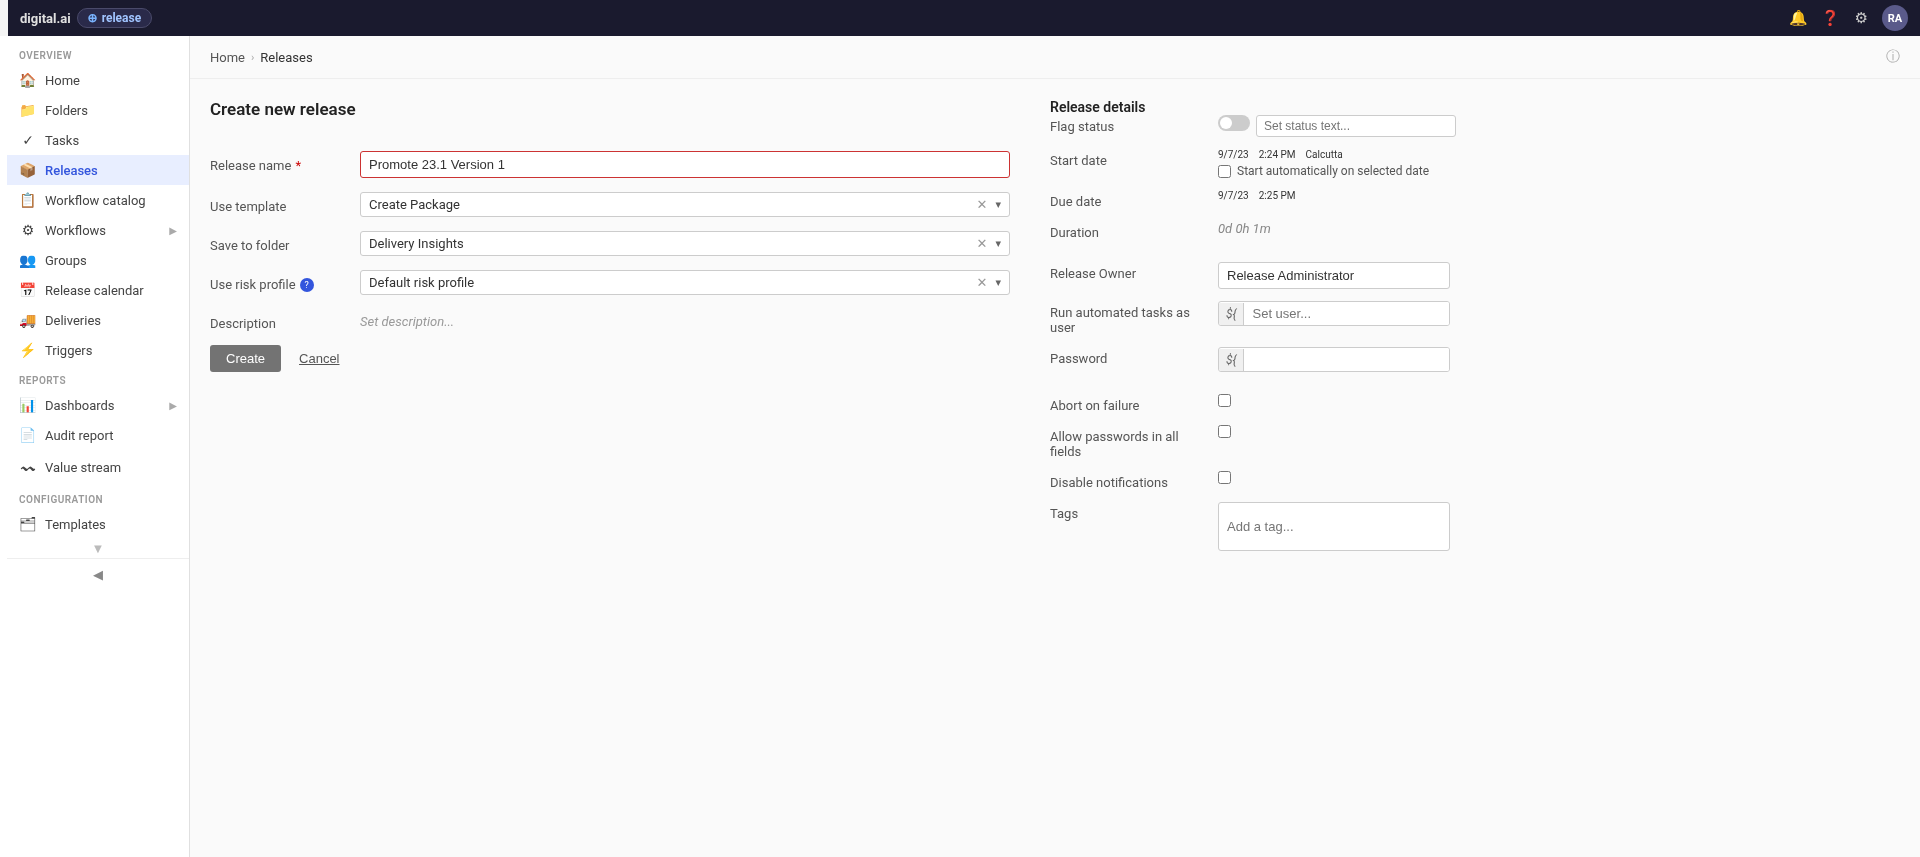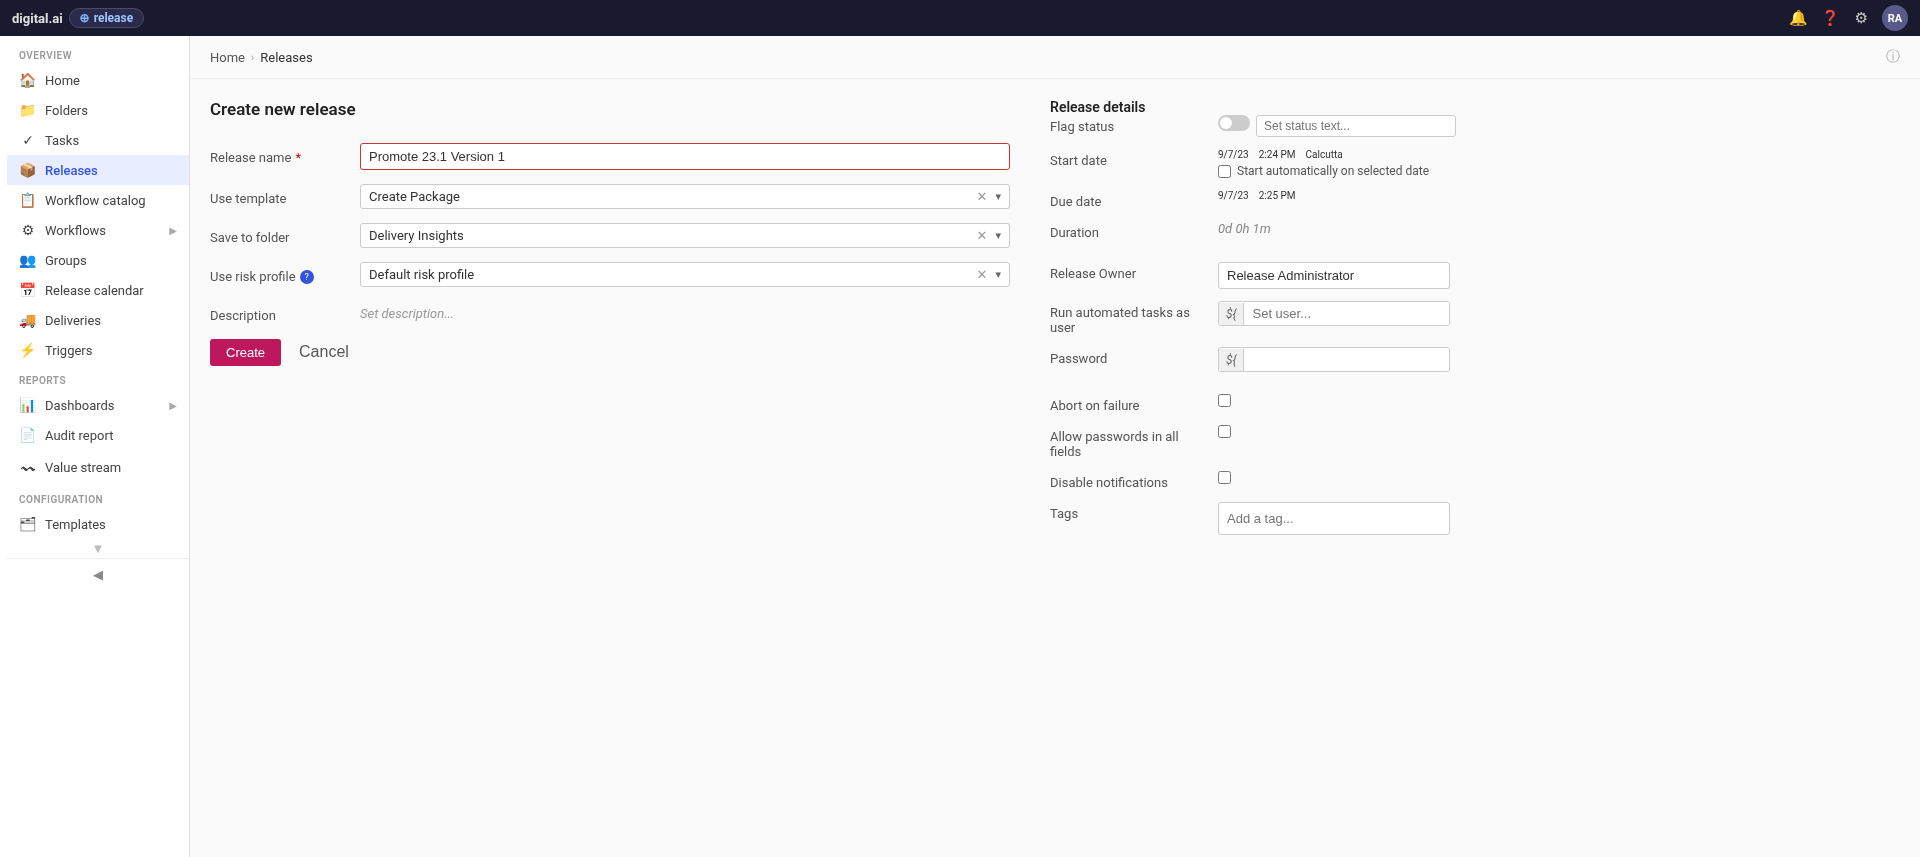--- a/index.html
+++ b/index.html
@@ -7,21 +7,21 @@
 
     
     .topbar {
       background: #1a1a2e;
       height: 36px;
       display: flex;
       align-items: center;
       justify-content: space-between;
       padding: 0 12px;
       position: fixed;
-      top: 0; left: 0; right: 0;
+      top: 0; left: 8px; right: 0;
       z-index: 100;
     }
     .topbar-left { display: flex; align-items: center; gap: 8px; }
     .topbar-logo { color: white; font-size: 13px; font-weight: bold; display: flex; align-items: center; gap: 6px; }
     .release-badge {
       background: #2a2a4a;
       border: 1px solid #4a4a6a;
       border-radius: 12px;
       padding: 2px 10px;
       color: #a0c4ff;
@@ -104,21 +104,21 @@
       gap: 40px;
       padding: 20px 20px;
     }
     .form-left { flex: 1; max-width: 800px; }
     .form-right { width: 400px; flex-shrink: 0; }
 
     .page-title {
       font-size: 17px;
       font-weight: 600;
       color: #222;
-      margin-bottom: 24px;
+      margin-bottom: 32px;
     }
 
     
     .form-row {
       display: flex;
       align-items: flex-start;
       margin-bottom: 14px;
       gap: 10px;
     }
     .form-label {
@@ -164,36 +164,37 @@
 
     .form-description {
       color: #999;
       font-size: 13px;
       font-style: italic;
       padding-top: 5px;
       cursor: pointer;
     }
 
     .btn-primary {
-      background: #be185d;
+      background: #737373;
       color: white;
       border: none;
       border-radius: 3px;
       padding: 6px 16px;
       font-size: 13px;
       cursor: pointer;
       font-weight: 500;
     }
     .btn-cancel {
       background: transparent;
       color: #555;
       border: none;
       padding: 6px 12px;
-      font-size: 16px;
+      font-size: 13px;
       cursor: pointer;
+      text-decoration: underline;
     }
     .form-actions { display: flex; align-items: center; gap: 6px; margin-top: 10px; }
     .details-title {
       font-size: 14px;
       font-weight: 600;
       color: #222;
     }
     .detail-row {
       display: flex;
       align-items: flex-start;
@@ -320,21 +321,21 @@
       display: flex;
       align-items: center;
       gap: 6px;
     }
     .checkbox-row input[type=checkbox] { cursor: pointer; }
 
     
     .tags-input {
       border: 1px solid #ccc;
       border-radius: 3px;
-      padding: 8px 8px;
+      padding: 16px 8px;
       font-size: 13px;
       color: #999;
       width: 100%;
       background: #fff;
     }
 
     
     .help-icon {
       display: inline-flex;
       align-items: center;

